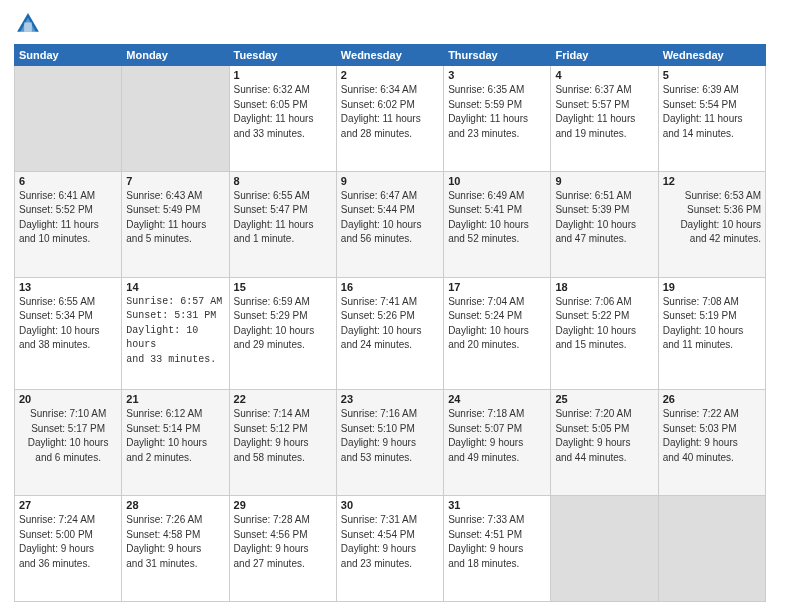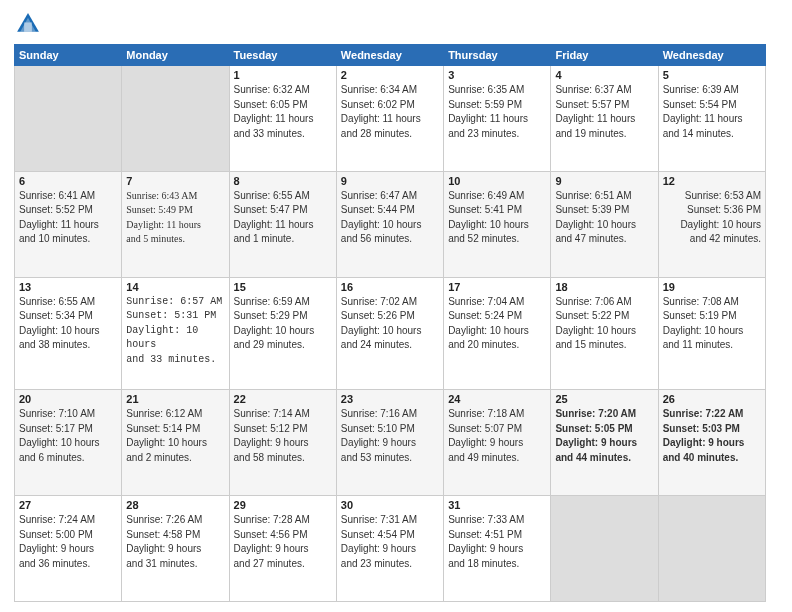--- a/index.html
+++ b/index.html
@@ -175,21 +175,21 @@
         <tr class="row-even">
           <td>
             <div class="day-number">6</div>
             <div class="day-info" style="white-space: pre-line;">Sunrise: 6:41 AM
 Sunset: 5:52 PM
 Daylight: 11 hours
 and 10 minutes.</div>
           </td>
           <td>
             <div class="day-number">7</div>
-            <div class="day-info" style="white-space: pre-line; font-family: Liberation Serif, serif;">Sunrise: 6:43 AM
+            <div class="day-info" style="white-space: pre-line;">Sunrise: 6:43 AM
 Sunset: 5:49 PM
 Daylight: 11 hours
 and 5 minutes.</div>
           </td>
           <td>
             <div class="day-number">8</div>
             <div class="day-info" style="white-space: pre-line;">Sunrise: 6:55 AM
 Sunset: 5:47 PM
 Daylight: 11 hours
 and 1 minute.</div>
@@ -240,21 +240,21 @@
           </td>
           <td>
             <div class="day-number">15</div>
             <div class="day-info" style="white-space: pre-line;">Sunrise: 6:59 AM
 Sunset: 5:29 PM
 Daylight: 10 hours
 and 29 minutes.</div>
           </td>
           <td>
             <div class="day-number">16</div>
-            <div class="day-info" style="white-space: pre-line;">Sunrise: 7:02 AM
+            <div class="day-info" style="white-space: pre-line;">Sunrise: 7:41 AM
 Sunset: 5:26 PM
 Daylight: 10 hours
 and 24 minutes.</div>
           </td>
           <td>
             <div class="day-number">17</div>
             <div class="day-info" style="white-space: pre-line;">Sunrise: 7:04 AM
 Sunset: 5:24 PM
 Daylight: 10 hours
 and 20 minutes.</div>
@@ -270,21 +270,21 @@
             <div class="day-number">19</div>
             <div class="day-info" style="white-space: pre-line;">Sunrise: 7:08 AM
 Sunset: 5:19 PM
 Daylight: 10 hours
 and 11 minutes.</div>
           </td>
         </tr>
         <tr class="row-even">
           <td>
             <div class="day-number">20</div>
-            <div class="day-info" style="white-space: pre-line;">Sunrise: 7:10 AM
+            <div class="day-info" style="white-space: pre-line; text-align: center;">Sunrise: 7:10 AM
 Sunset: 5:17 PM
 Daylight: 10 hours
 and 6 minutes.</div>
           </td>
           <td>
             <div class="day-number">21</div>
             <div class="day-info" style="white-space: pre-line;">Sunrise: 6:12 AM
 Sunset: 5:14 PM
 Daylight: 10 hours
 and 2 minutes.</div>
@@ -305,28 +305,28 @@
           </td>
           <td>
             <div class="day-number">24</div>
             <div class="day-info" style="white-space: pre-line;">Sunrise: 7:18 AM
 Sunset: 5:07 PM
 Daylight: 9 hours
 and 49 minutes.</div>
           </td>
           <td>
             <div class="day-number">25</div>
-            <div class="day-info" style="white-space: pre-line; font-weight: bold;">Sunrise: 7:20 AM
+            <div class="day-info" style="white-space: pre-line;">Sunrise: 7:20 AM
 Sunset: 5:05 PM
 Daylight: 9 hours
 and 44 minutes.</div>
           </td>
           <td>
             <div class="day-number">26</div>
-            <div class="day-info" style="white-space: pre-line; font-weight: bold;">Sunrise: 7:22 AM
+            <div class="day-info" style="white-space: pre-line;">Sunrise: 7:22 AM
 Sunset: 5:03 PM
 Daylight: 9 hours
 and 40 minutes.</div>
           </td>
         </tr>
         <tr class="row-odd">
           <td>
             <div class="day-number">27</div>
             <div class="day-info" style="white-space: pre-line;">Sunrise: 7:24 AM
 Sunset: 5:00 PM

